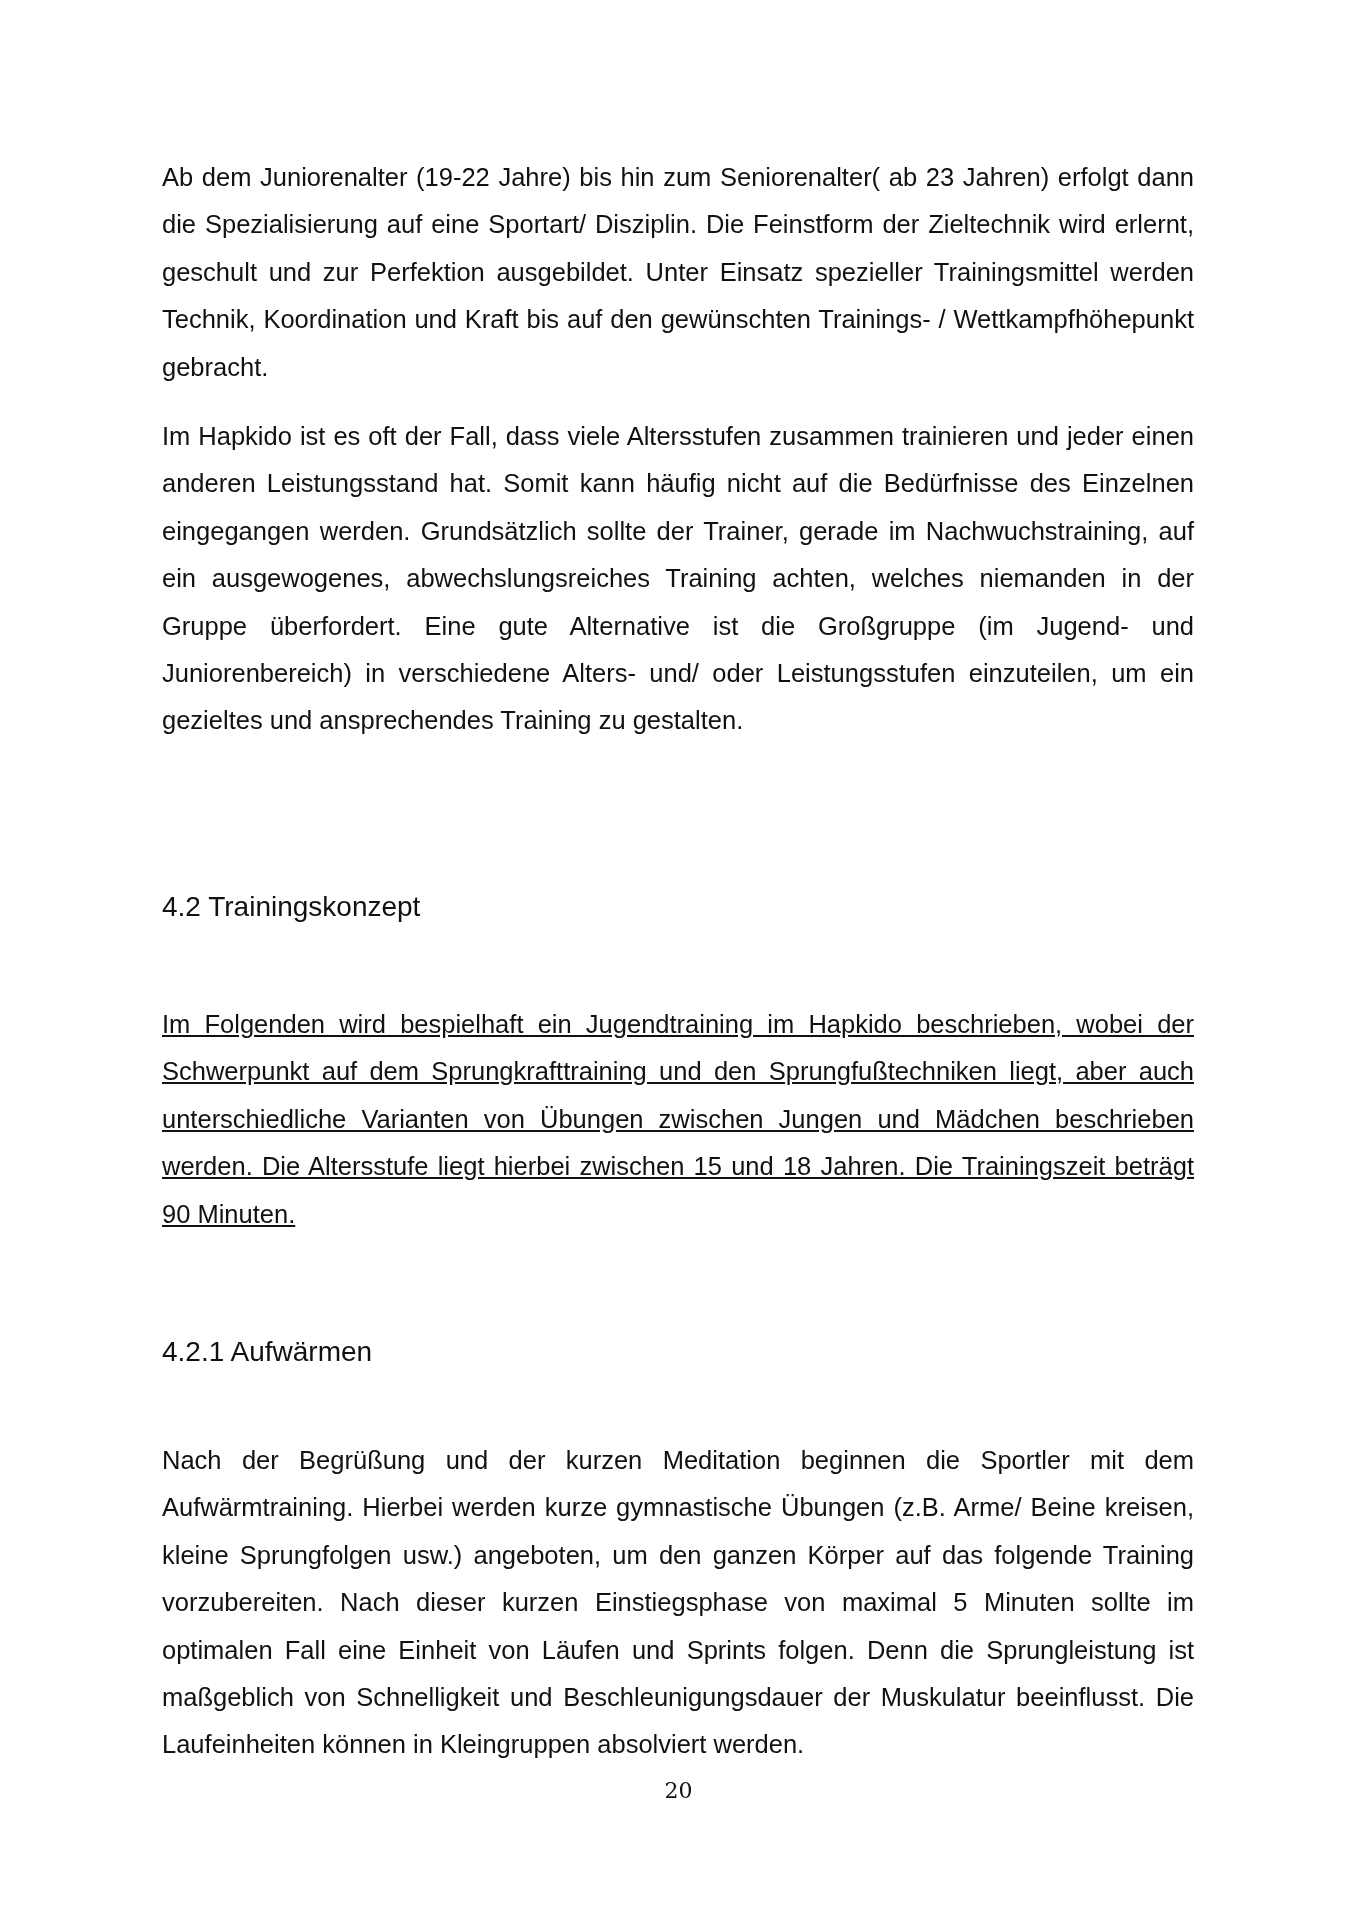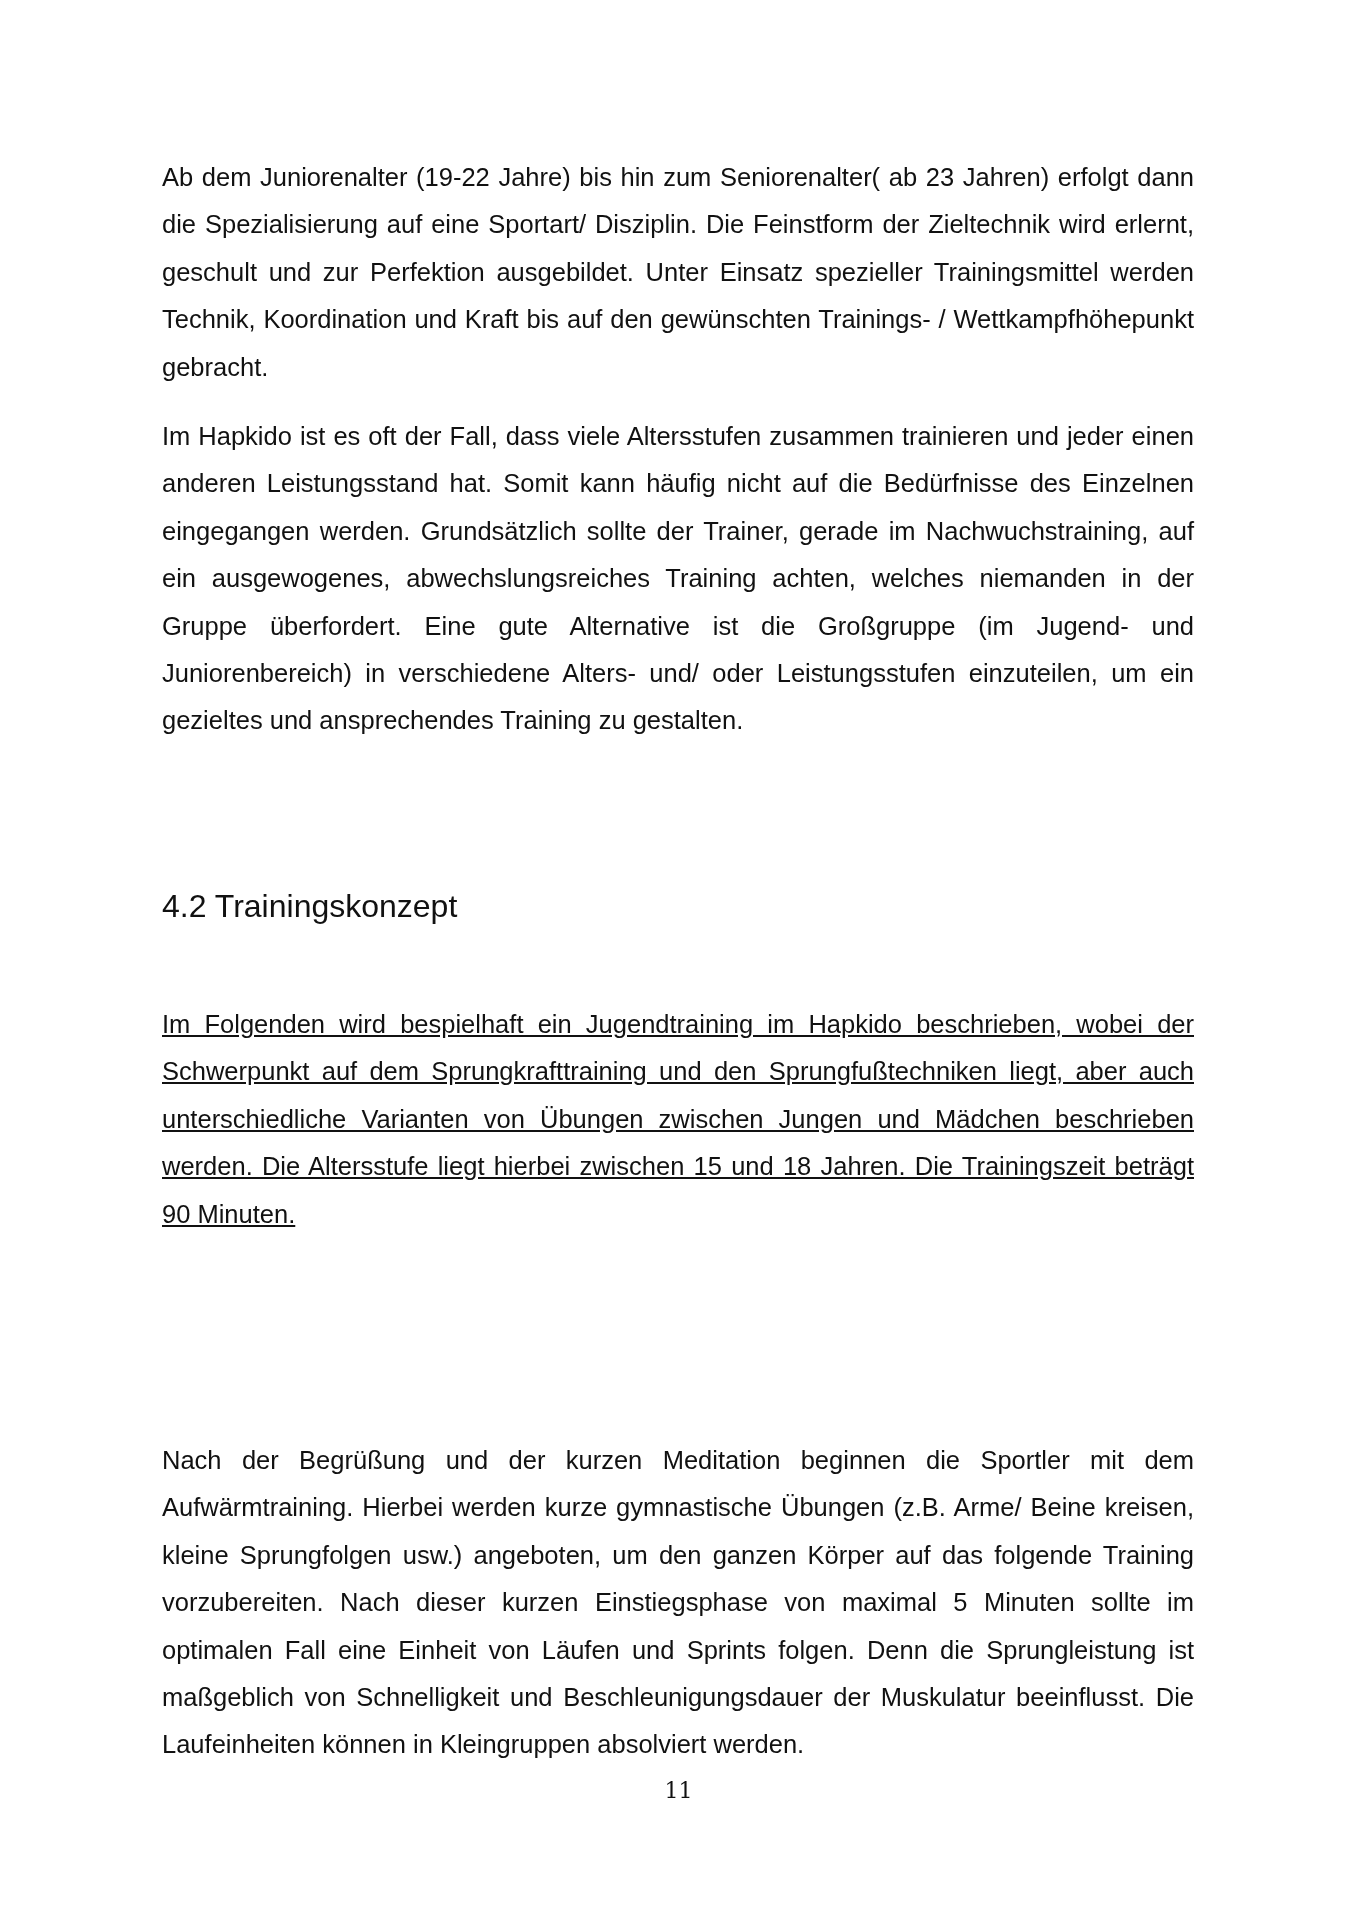--- a/index.html
+++ b/index.html
@@ -30,21 +30,21 @@
       line-height: 47.4px;
     }
     .para {
       text-align: justify;
       text-align-last: left;
       margin: 0;
     }
     .heading {
       margin: 0;
       font-weight: normal;
-      font-size: 32px;
+      font-size: 28px;
       line-height: 47.4px;
     }
     .page-number {
       position: absolute;
       left: 0;
       width: 1357px;
       text-align: center;
       top: 1776px;
       font-family: "DejaVu Serif", serif;
       font-size: 22px;
@@ -66,20 +66,23 @@
   </div>
 
   <div class="block" style="top:883px;">
     <h2 class="heading">4.2 Trainingskonzept</h2>
   </div>
 
   <div class="block" style="top:1001px;text-decoration:underline;">
     <p class="para">Im Folgenden wird bespielhaft ein Jugendtraining im Hapkido beschrieben, wobei der Schwerpunkt auf dem Sprungkrafttraining und den Sprungfußtechniken liegt, aber auch unterschiedliche Varianten von Übungen zwischen Jungen und Mädchen beschrieben werden. Die Altersstufe liegt hierbei zwischen 15 und 18 Jahren. Die Trainingszeit beträgt 90 Minuten.</p>
   </div>
 
+  <div class="block" style="top:1328px;">
+    <h3 class="heading">4.2.1 Aufwärmen</h3>
+  </div>
 
   <div class="block" style="top:1437px;">
     <p class="para">Nach der Begrüßung und der kurzen Meditation beginnen die Sportler mit dem Aufwärmtraining. Hierbei werden kurze gymnastische Übungen (z.B. Arme/ Beine kreisen, kleine Sprungfolgen usw.) angeboten, um den ganzen Körper auf das folgende Training vorzubereiten. Nach dieser kurzen Einstiegsphase von maximal 5 Minuten sollte im optimalen Fall eine Einheit von Läufen und Sprints folgen. Denn die Sprungleistung ist maßgeblich von Schnelligkeit und Beschleunigungsdauer der Muskulatur beeinflusst. Die Laufeinheiten können in Kleingruppen absolviert werden.</p>
   </div>
 
-  <div class="page-number">11</div>
+  <div class="page-number">20</div>
 
 </div>
 
 </body></html>

